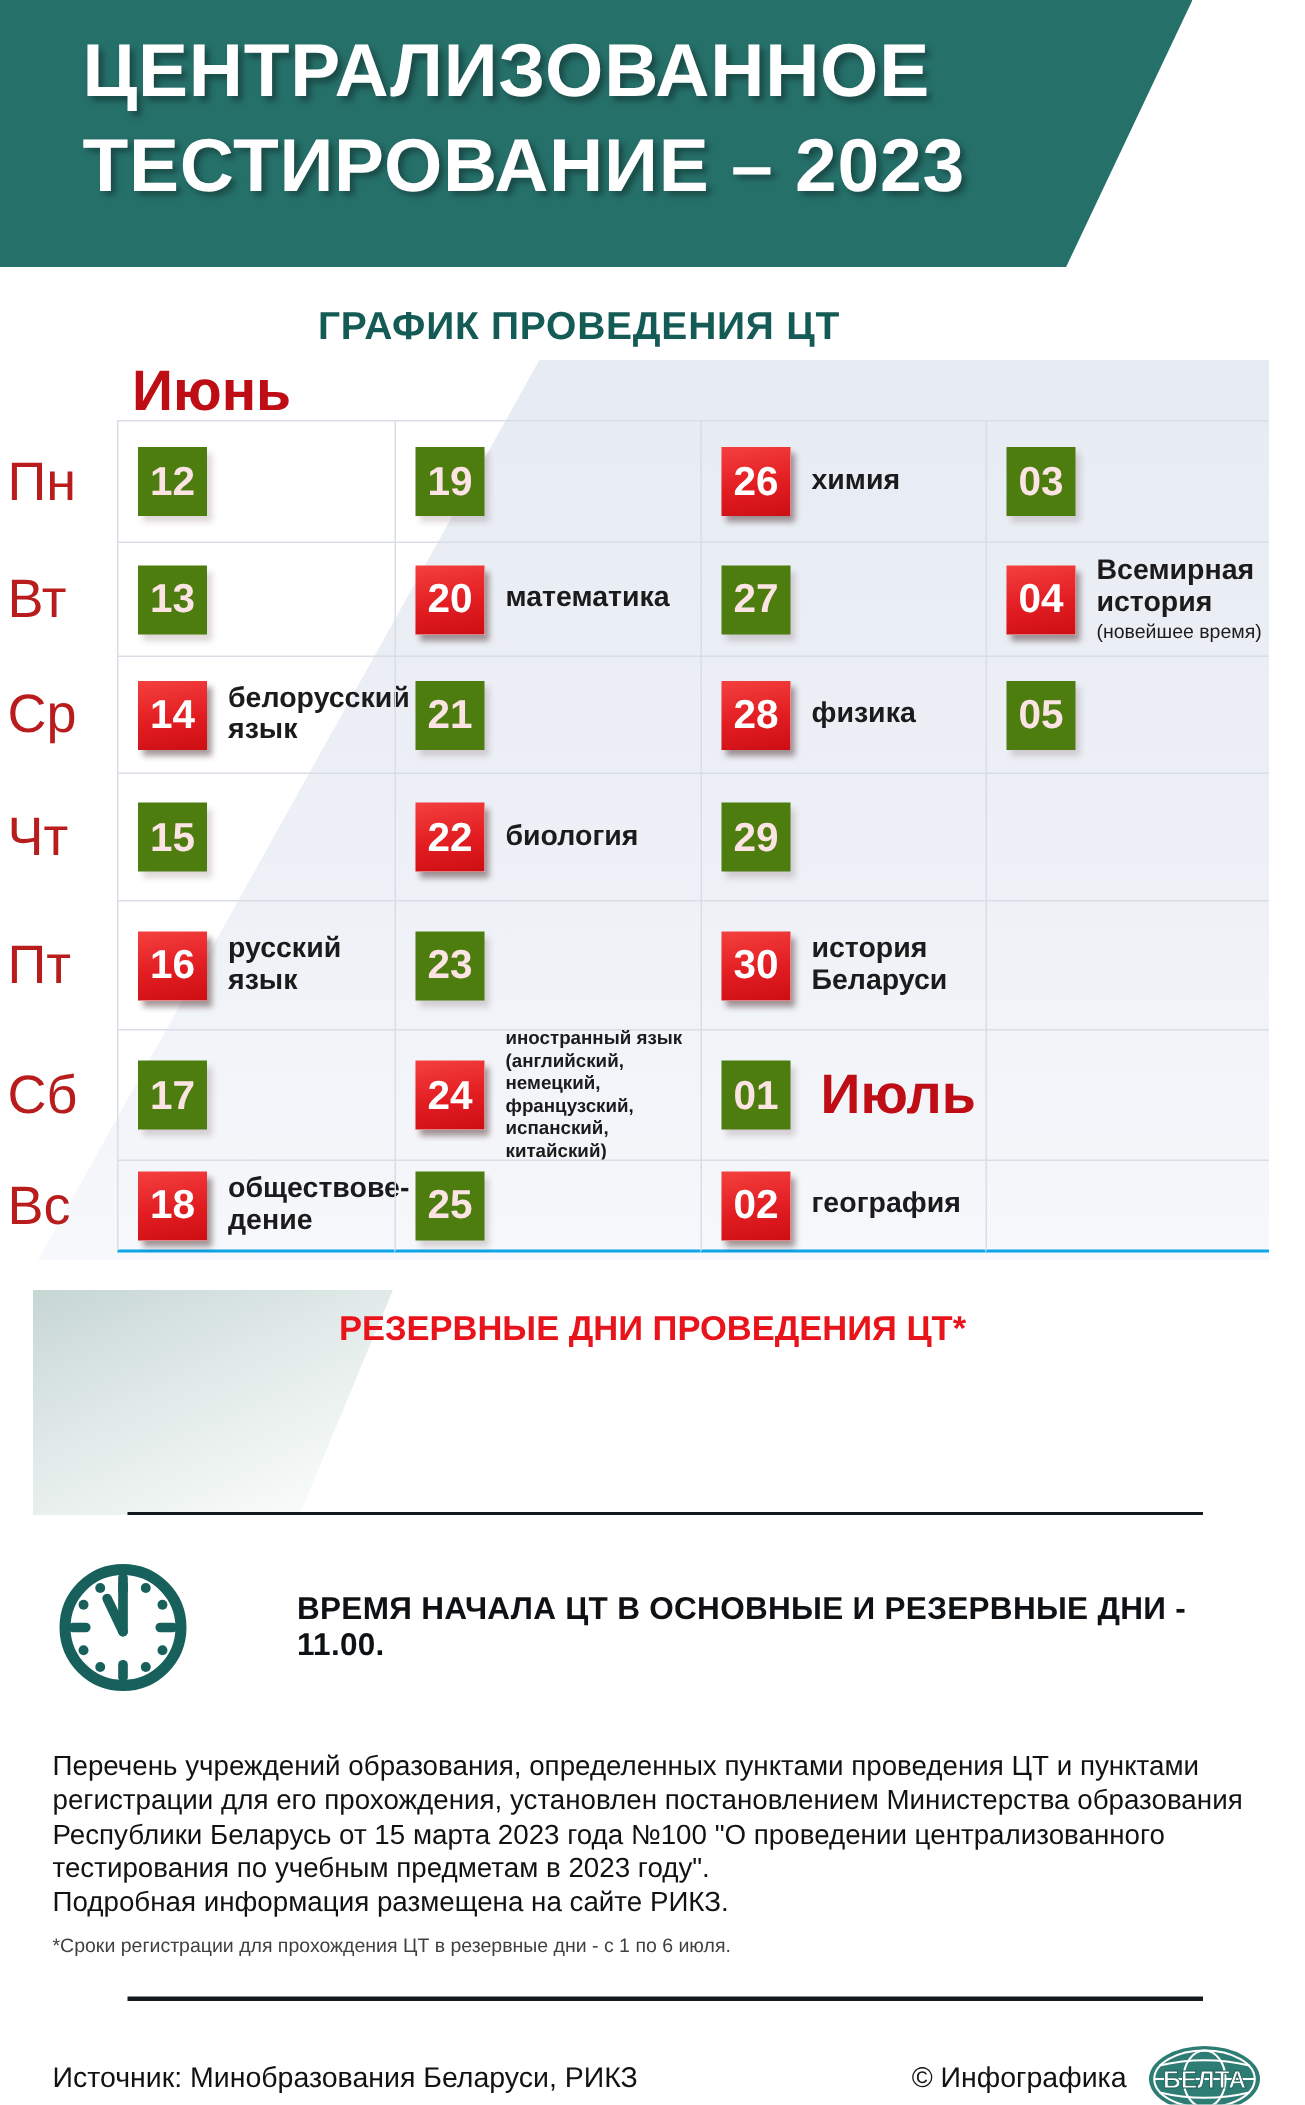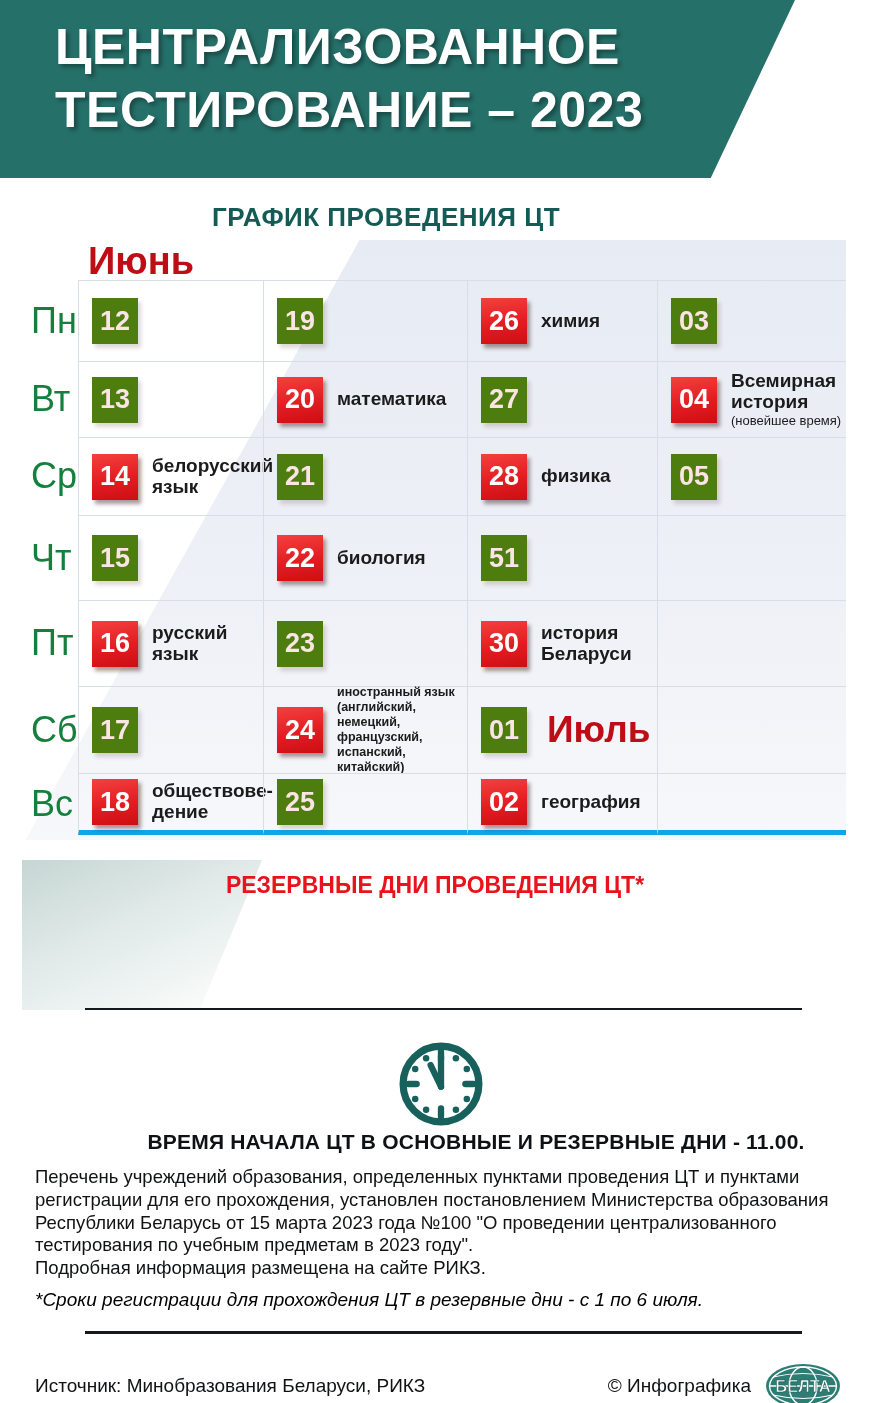--- a/index.html
+++ b/index.html
@@ -48,30 +48,30 @@
     font-size:38px; font-weight:bold; font-stretch:condensed;
     color:#bf0d15;
   }
   .grid {
     position:absolute; top:40px; left:0;
     display:grid;
     grid-template-columns:78px 185px 204px 190px 189px;
     grid-template-rows:81px 76px 78px 85px 86px 87px 62px;
   }
   .wd {
-    display:flex; align-items:center; padding-left:31px;
-    font-size:36px; color:#15803d; font-stretch:condensed;text-align:right;
+    display:flex; align-items:center; padding-left:5px;
+    font-size:36px; color:#b91c1c; font-stretch:condensed;text-align:right;
   }
   .cell {
     border-top:1px solid #d8dde6;
     border-left:1px solid #d8dde6;
     display:flex; align-items:center;
     padding-left:13px; gap:14px;
   }
-  .cell.bb { border-bottom:5px solid #0ea5e9; }
+  .cell.bb { border-bottom:2px solid #0ea5e9; }
   .sq {
     flex:0 0 46px; width:46px; height:46px;
     display:flex; align-items:center; justify-content:center;
     font-size:27px; font-weight:bold; font-stretch:condensed;
   }
   .sq.red {
     background:linear-gradient(170deg,#f4403f 0%,#e21d22 55%,#cc0e13 100%);
     color:#fff;
     box-shadow:3px 4px 4px rgba(40,0,0,.4);
   }
@@ -106,31 +106,31 @@
   .res-items { position:absolute; top:58px; left:60px; }
   .res-item { font-size:22px; margin-bottom:13px; line-height:1.3; }
   .res-dates { color:#e8131b; font-weight:bold; font-stretch:condensed; }
   .res-text { font-style:italic; color:#101214; font-stretch:condensed; }
 
   .rule { position:absolute; left:85px; width:717px; background:#15181c; }
   .rule-1 { top:1008px; height:2px; }
   .rule-2 { top:1331px; height:3px; }
 
   
-  .time { position:absolute; top:1038px; left:36px; width:810px; display:flex; align-items:center;flex-direction:column; }
+  .time { position:absolute; top:1038px; left:36px; width:810px; display:flex; align-items:center; }
   .clock { flex:0 0 92px; }
   .time-text {
     margin-left:70px;
     font-size:21px; font-weight:bold; color:#0f1215;
     font-stretch:condensed; letter-spacing:.2px;
   }
 
   
   .info { position:absolute; top:1166px; left:35px; width:818px; font-size:18.5px; line-height:1.23; color:#101214; }
-  .reg-note { position:absolute; top:1289px; left:35px; width:800px; font-size:19px; font-style:italic; color:#000000; }
+  .reg-note { position:absolute; top:1289px; left:35px; width:800px; font-size:13px; color:#404040; }
 
   
   .footer {
     position:absolute; top:1360px; left:35px; right:28px; height:52px;
     display:flex; align-items:center; justify-content:space-between;
   }
   .footer-left { font-size:19px; color:#101214; }
   .footer-right { display:flex; align-items:center; }
   .copyright { font-size:19px; color:#101214; margin-right:13px; }
 </style>
@@ -204,21 +204,21 @@
 
     <div class="wd">Чт</div>
     <div class="cell">
       <div class="sq pink">15</div>
     </div>
     <div class="cell">
       <div class="sq red">22</div>
       <div class="lbl">биология</div>
     </div>
     <div class="cell">
-      <div class="sq pink">51</div>
+      <div class="sq pink">29</div>
     </div>
     <div class="cell"></div>
 
     <div class="wd">Пт</div>
     <div class="cell">
       <div class="sq red">16</div>
       <div class="lbl">русский язык</div>
     </div>
     <div class="cell">
       <div class="sq pink">23</div>

